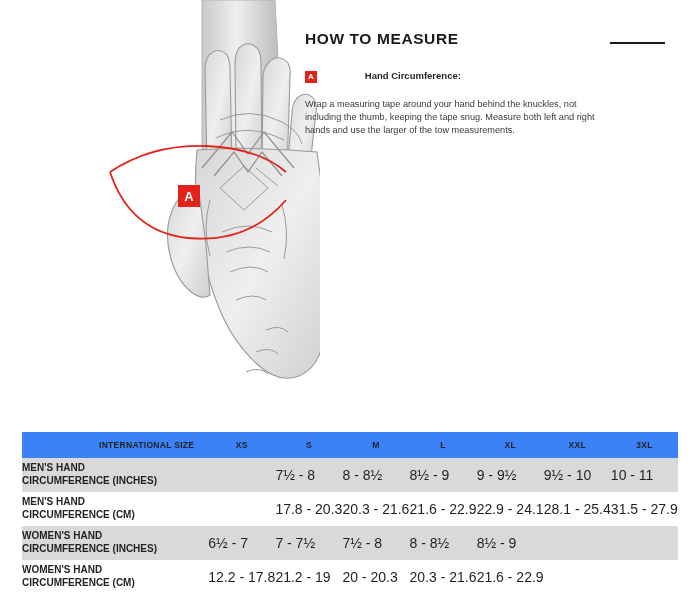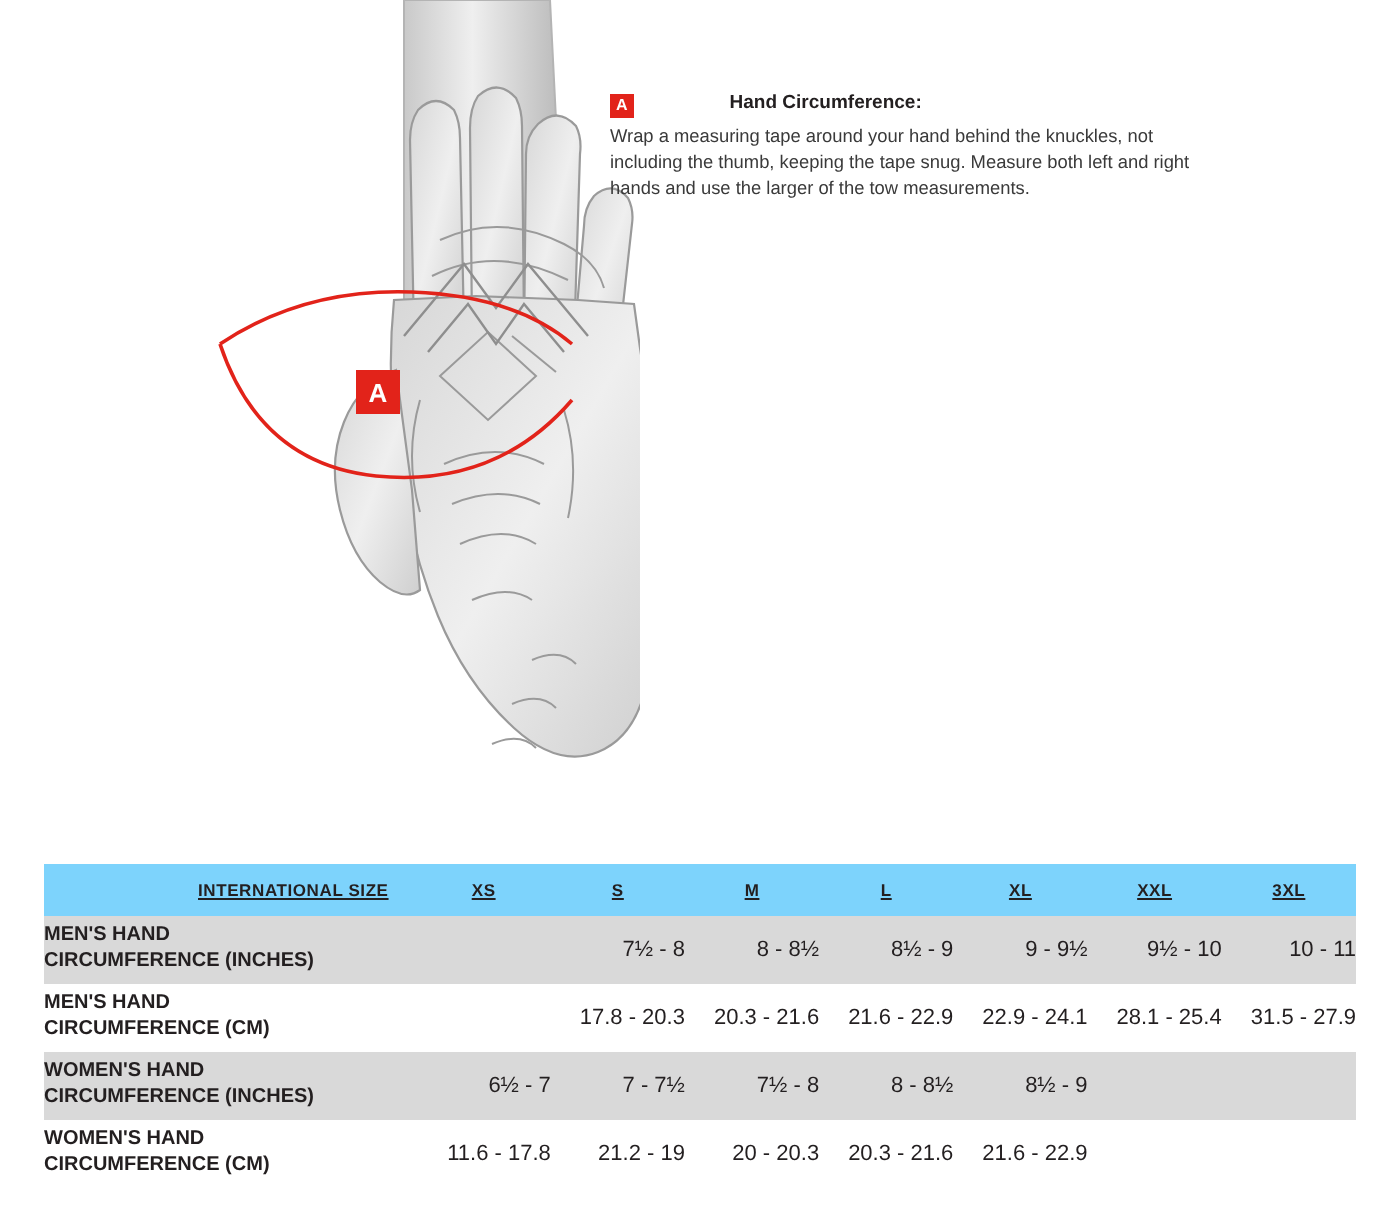--- a/index.html
+++ b/index.html
@@ -73,21 +73,21 @@
     margin-top: 1px;
     flex: 0 0 auto;
   }
   .howto-sub-label {
     font-size: 9.5px;
     font-weight: bold;
     color: #231f20;
     padding-left: 43px;
   }
   .howto-body {
-    margin-top: 3px;
+    margin-top: 15px;
     font-size: 9.2px;
     line-height: 1.42;
     color: #3a3a3a;
     max-width: 290px;
   }
 
   
   .size-table {
     position: absolute;
     left: 22px;
@@ -119,33 +119,33 @@
   .row-label {
     font-size: 10px;
     font-weight: bold;
     line-height: 1.28;
     text-align: left;
     padding-right: 14px;
     vertical-align: middle;
     color: #231f20;
   }
   .cell {
-    font-size: 11px;
-    text-align: right;
+    font-size: 14px;
+    text-align: left;
     vertical-align: middle;
     color: #231f20;
     height: 34px;
   }
   tr.shaded .cell, tr.shaded .row-label {
     background: #d9d9d9;
   }
   tr.plain .cell, tr.plain .row-label {
     background: #ffffff;
   }
-  tr.row-head th { background: #7dd3fc; text-decoration: underline; }
+  tr.row-head th { background: #3b82f6; }
 </style>
 </head>
 <body>
 
 <div class="page">
 
   <div class="illustration">
     <svg width="250" height="425" viewBox="0 0 250 425" xmlns="http://www.w3.org/2000/svg">
       <defs>
         <linearGradient id="armGrad" x1="0" y1="0" x2="1" y2="0">
@@ -200,20 +200,24 @@
 
       <path d="M40 172 q20 60 78 66 q60 6 98 -38" fill="none" stroke="#e2231a" stroke-width="1.8"></path>
       <path d="M40 172 q42 -28 96 -26 q52 2 80 26" fill="none" stroke="#e2231a" stroke-width="1.8" stroke-dasharray="0"></path>
 
       <rect x="108" y="185" width="22" height="22" fill="#e2231a"></rect>
       <text x="119" y="201" font-family="Liberation Sans, sans-serif" font-size="13" font-weight="bold" fill="#ffffff" text-anchor="middle">A</text>
     </svg>
   </div>
 
   <div class="howto">
+    <div style="position:relative;">
+      <h2 class="howto-title">HOW TO MEASURE</h2>
+      <div class="howto-rule"></div>
+    </div>
     <div class="howto-sub">
       <span class="marker-a">A</span>
       <span class="howto-sub-label">Hand Circumference:</span>
     </div>
     <p class="howto-body">Wrap a measuring tape around your hand behind the knuckles, not including the thumb, keeping the tape snug. Measure both left and right hands and use the larger of the tow measurements.</p>
   </div>
 
   <table class="size-table">
     <colgroup>
       <col class="label-col">
@@ -275,21 +279,21 @@
         <td class="cell">8 - 8½</td>
         <td class="cell">8½ - 9</td>
         <td class="cell"></td>
         <td class="cell"></td>
       </tr>
       <tr class="plain">
         <td class="row-label">
           <span>WOMEN'S HAND</span><br>
           <span>CIRCUMFERENCE (CM)</span>
         </td>
-        <td class="cell">11.6 - 17.8</td>
+        <td class="cell">12.2 - 17.8</td>
         <td class="cell">21.2 - 19</td>
         <td class="cell">20 - 20.3</td>
         <td class="cell">20.3 - 21.6</td>
         <td class="cell">21.6 - 22.9</td>
         <td class="cell"></td>
         <td class="cell"></td>
       </tr>
     </tbody>
   </table>
 

